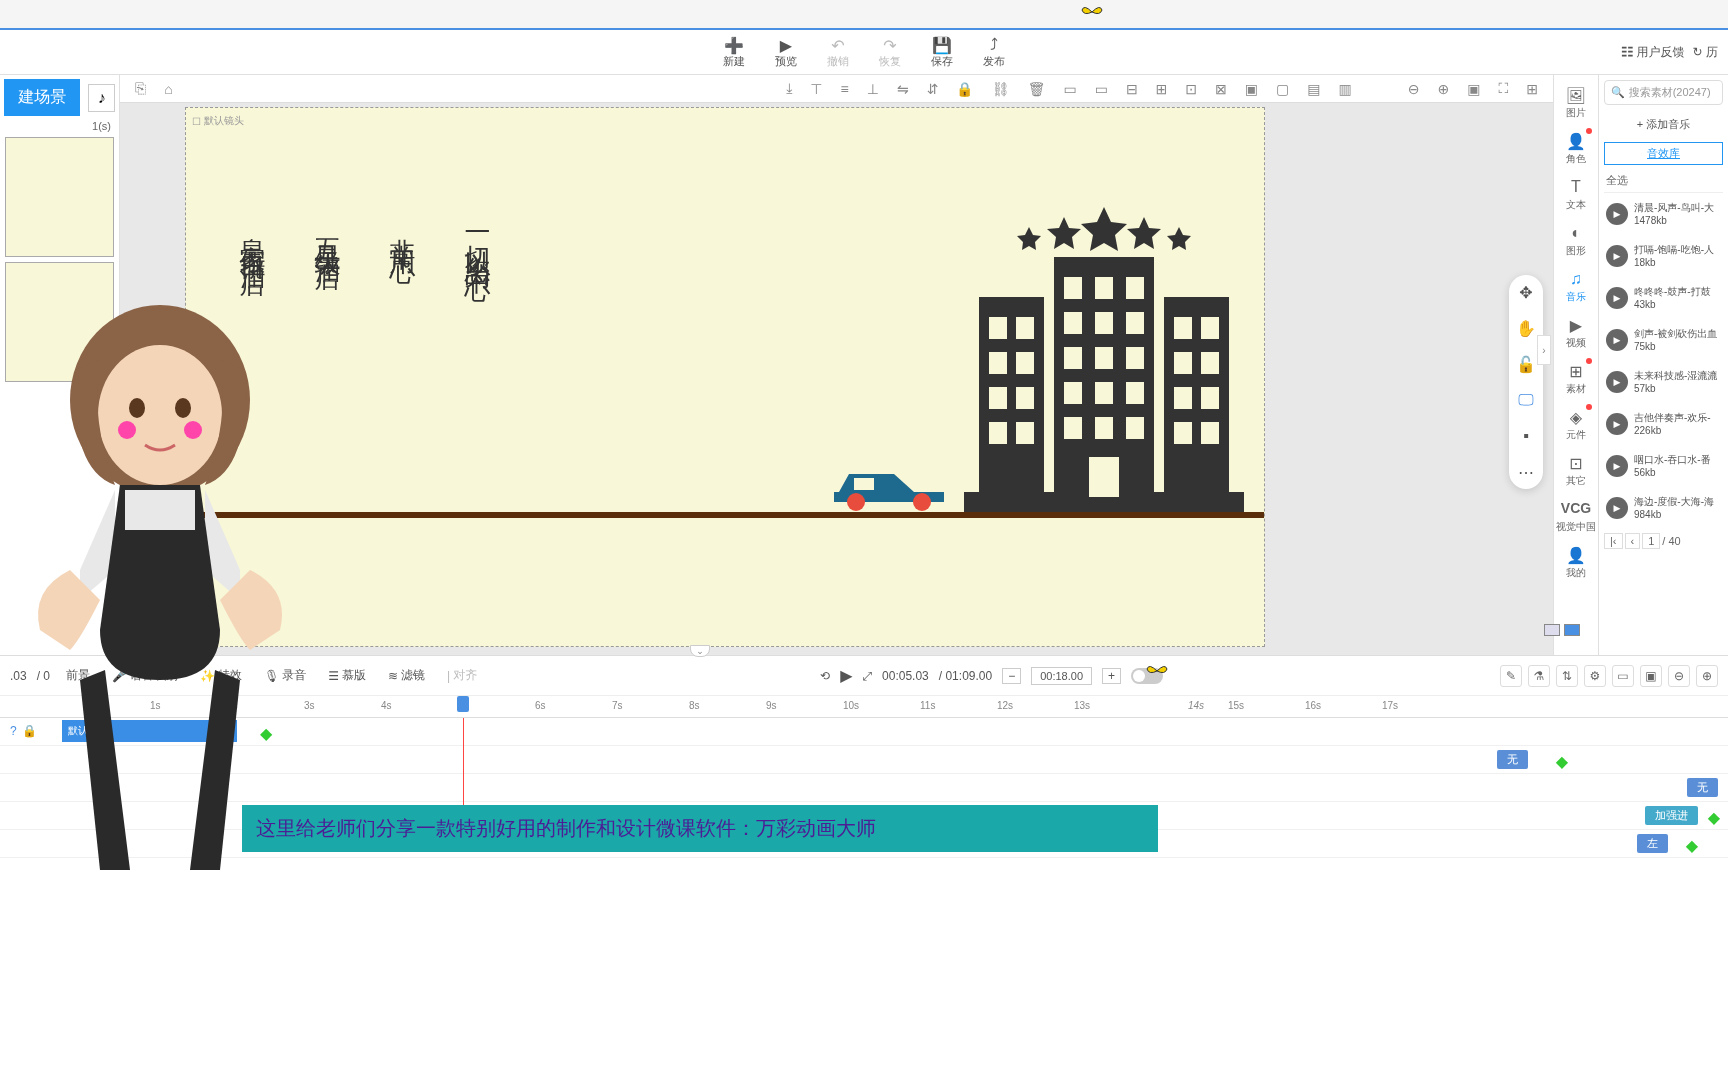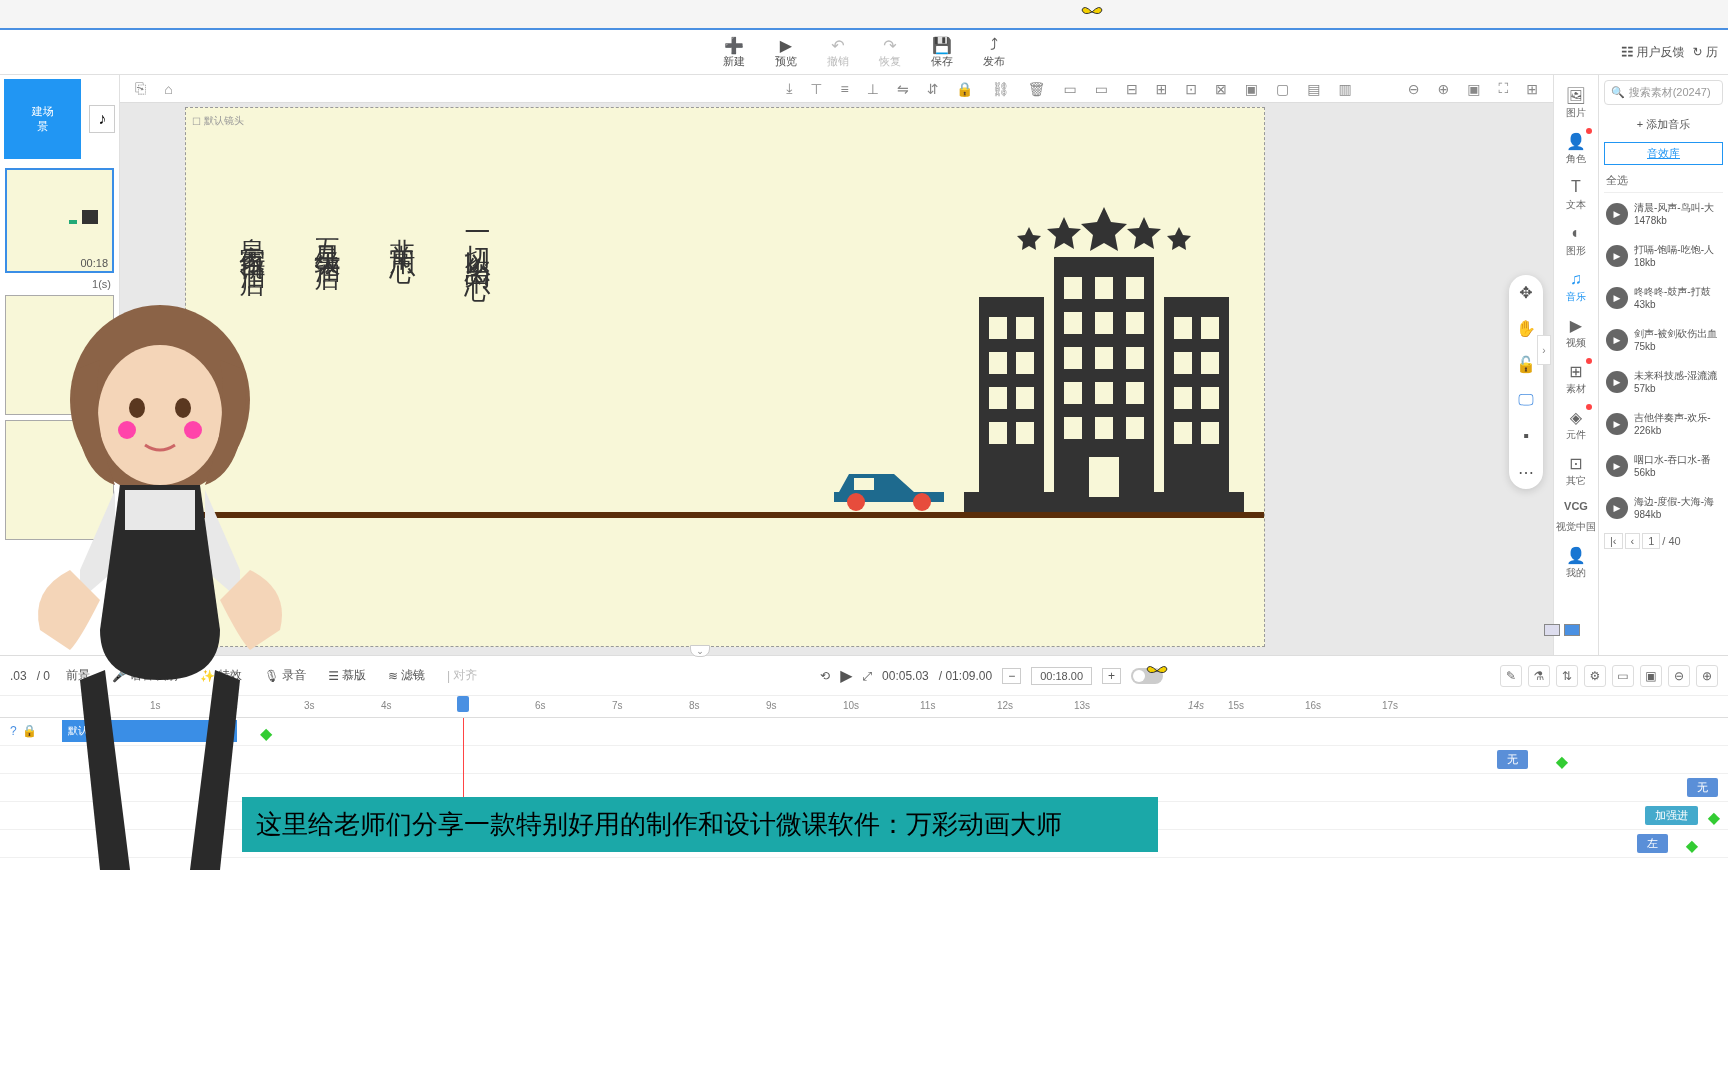--- a/index.html
+++ b/index.html
@@ -5,21 +5,21 @@
 * { margin: 0; padding: 0; box-sizing: border-box; font-family: 'Microsoft YaHei', sans-serif; }
 body { width: 1728px; height: 1080px; background: #fff; overflow: hidden; position: relative; }
 .top-border { height: 30px; border-bottom: 2px solid #4a90e2; background: #f5f5f5; }
 .toolbar { height: 45px; display: flex; align-items: center; padding: 0 10px; border-bottom: 1px solid #e0e0e0; }
 .toolbar-center { position: absolute; left: 50%; transform: translateX(-50%); display: flex; gap: 30px; }
 .tb-btn { display: flex; flex-direction: column; align-items: center; cursor: pointer; color: #555; font-size: 11px; }
 .tb-btn .ico { font-size: 16px; height: 18px; }
 .toolbar-right { margin-left: auto; display: flex; gap: 8px; align-items: center; color: #555; font-size: 12px; }
 .main { display: flex; height: 580px; }
 .left-panel { width: 120px; background: #fff; border-right: 1px solid #e0e0e0; }
-.new-scene { background: #2196f3; color: #fff; padding: 25px; font-size: 11px; width: 80px; text-align: center; }
+.new-scene { background: #2196f3; color: #fff; padding: 8px; font-size: 16px; width: 80px; text-align: center; }
 .music-btn { width: 28px; height: 28px; border: 1px solid #ccc; display: inline-flex; align-items: center; justify-content: center; margin-left: 8px; }
 .thumb { margin: 5px; border: 1px solid #aaa; background: #f8f7d8; height: 105px; position: relative; }
 .thumb.sel { border: 2px solid #3a8ee6; }
 .thumb-time { position: absolute; bottom: 2px; right: 4px; font-size: 11px; color: #555; }
 .thumb-label { text-align: right; font-size: 11px; color: #666; margin-right: 8px; }
 .thumb-mini { position: absolute; right: 8px; top: 30px; width: 40px; height: 30px; }
 .canvas-area { flex: 1; position: relative; background: #e8e8e8; }
 .canvas-toolbar { height: 28px; background: #fff; display: flex; align-items: center; gap: 8px; padding: 0 10px; border-bottom: 1px solid #ddd; }
 .canvas-toolbar .ico { color: #888; font-size: 14px; padding: 2px 5px; cursor: pointer; }
 .canvas { position: absolute; top: 32px; left: 65px; width: 1080px; height: 540px; background: #f8f7d8; border: 1px dashed #999; }
@@ -55,21 +55,21 @@
 .tl-right { display: flex; gap: 6px; }
 .tl-right .ico { width: 22px; height: 22px; display: flex; align-items: center; justify-content: center; border: 1px solid #ddd; border-radius: 3px; color: #666; font-size: 12px; cursor: pointer; }
 .ruler { height: 22px; position: relative; border-bottom: 1px solid #ddd; font-size: 10px; color: #888; }
 .ruler .tick { position: absolute; top: 4px; }
 .tracks { position: relative; height: 130px; }
 .track-row { height: 28px; border-bottom: 1px solid #f0f0f0; position: relative; }
 .lens-clip { position: absolute; left: 62px; top: 2px; height: 22px; width: 175px; background: #3a8ee6; color: #fff; font-size: 10px; display: flex; align-items: center; padding-left: 6px; }
 .marker { position: absolute; top: 0; bottom: 0; width: 1px; background: #f44; left: 463px; }
 .marker-head { position: absolute; top: -22px; left: -6px; width: 12px; height: 16px; background: #4a90e2; border-radius: 2px; }
 .tag { position: absolute; padding: 2px 10px; font-size: 11px; color: #fff; border-radius: 2px; }
-.subtitle { position: absolute; bottom: 228px; left: 242px; right: 570px; background: #1ba8a8; color: #000000; padding: 10px 14px; font-size: 26px; }
+.subtitle { position: absolute; bottom: 228px; left: 242px; right: 570px; background: #1ba8a8; color: #4c1d95; padding: 10px 14px; font-size: 20px; }
 .avatar { position: absolute; left: 20px; bottom: 210px; width: 280px; height: 580px; z-index: 50; }
 .butterfly { position: absolute; width: 24px; height: 24px; }
 .mini-widgets { position: absolute; right: 148px; top: 624px; display: flex; gap: 4px; }
 .mini-widgets .mw { width: 16px; height: 12px; border: 1px solid #888; background: #dde; }
 .expand-arrow { position: absolute; left: 690px; top: 645px; width: 20px; height: 12px; background: #fff; border: 1px solid #ccc; border-radius: 0 0 8px 8px; font-size: 9px; text-align: center; color: #888; }
 .toggle { width: 32px; height: 16px; border-radius: 8px; background: #ccc; position: relative; }
 .toggle::after { content: ''; position: absolute; width: 12px; height: 12px; background: #fff; border-radius: 50%; top: 2px; left: 2px; }
 </style>
 </head>
 <body>
@@ -107,30 +107,20 @@
     <span>☷ <span>用户反馈</span></span>
     <span>↻ <span>历</span></span>
   </div>
 </div>
 
 <div class="main">
   <div class="left-panel">
     <div style="display:flex;align-items:center;padding:4px">
       <div class="new-scene">建场景</div>
       <div class="music-btn">♪</div>
-    </div>
-    <div class="thumb sel">
-      <div class="thumb-mini">
-        <svg viewBox="0 0 40 30">
-            <rect width="40" height="30" fill="#f8f7d8"></rect>
-            <rect x="18" y="10" width="16" height="14" fill="#333"></rect>
-            <rect x="5" y="20" width="8" height="4" fill="#2a7"></rect>
-          </svg>
-      </div>
-      <div class="thumb-time">00:18</div>
     </div>
     <div class="thumb-label">1(s)</div>
     <div class="thumb" style="height:120px"></div>
     <div class="thumb" style="height:120px"></div>
   </div>
 
   <div class="canvas-area">
     <div class="canvas-toolbar">
       <span class="ico">⎘</span>
       <span class="ico">⌂</span>
@@ -267,21 +257,21 @@
     <div class="rtab">
         <span class="ico">◈</span>
         <span>元件</span>
         <span class="dot"></span>
       </div>
     <div class="rtab">
         <span class="ico">⊡</span>
         <span>其它</span>
       </div>
     <div class="rtab">
-        <span class="ico" style="font-size:11px;font-weight:bold">VCG</span>
+        <span class="ico" style="font-size:14px;font-weight:bold">VCG</span>
         <span>视觉中国</span>
       </div>
     <div class="rtab">
         <span class="ico">👤</span>
         <span>我的</span>
       </div>
   </div>
 
   <div class="asset-panel">
     <div class="search-box">🔍 <span>搜索素材(20247)</span></div>

